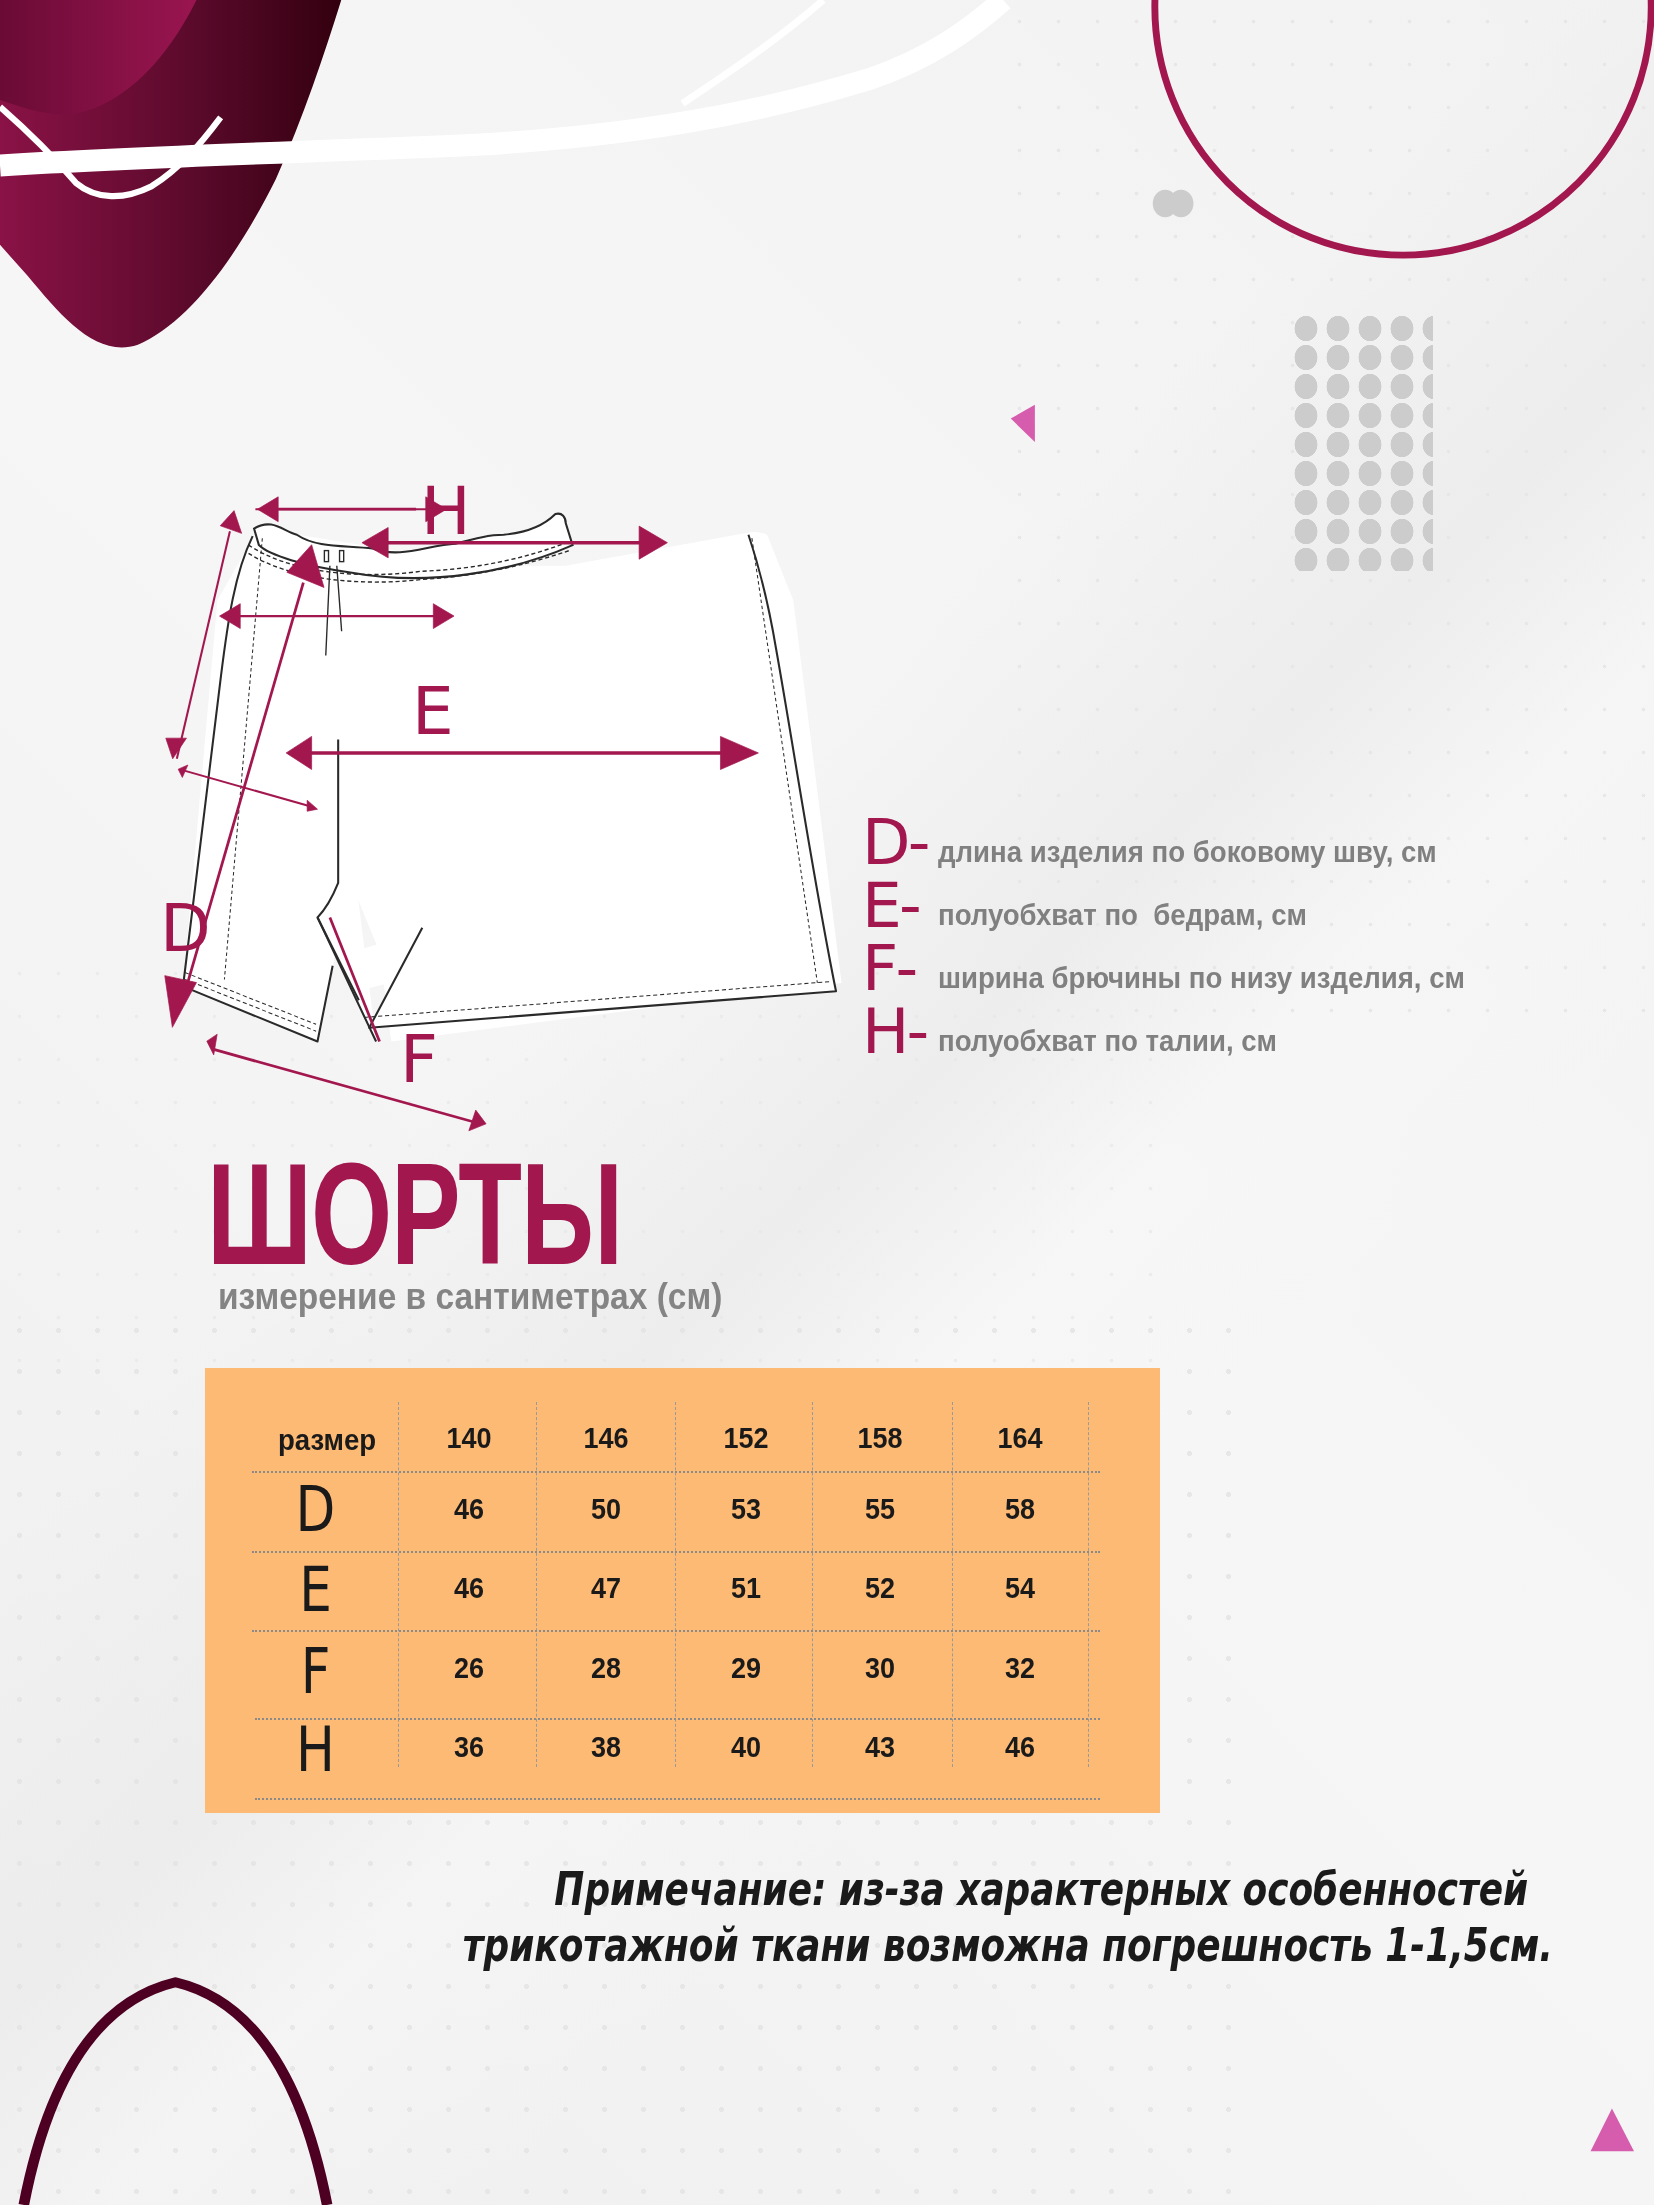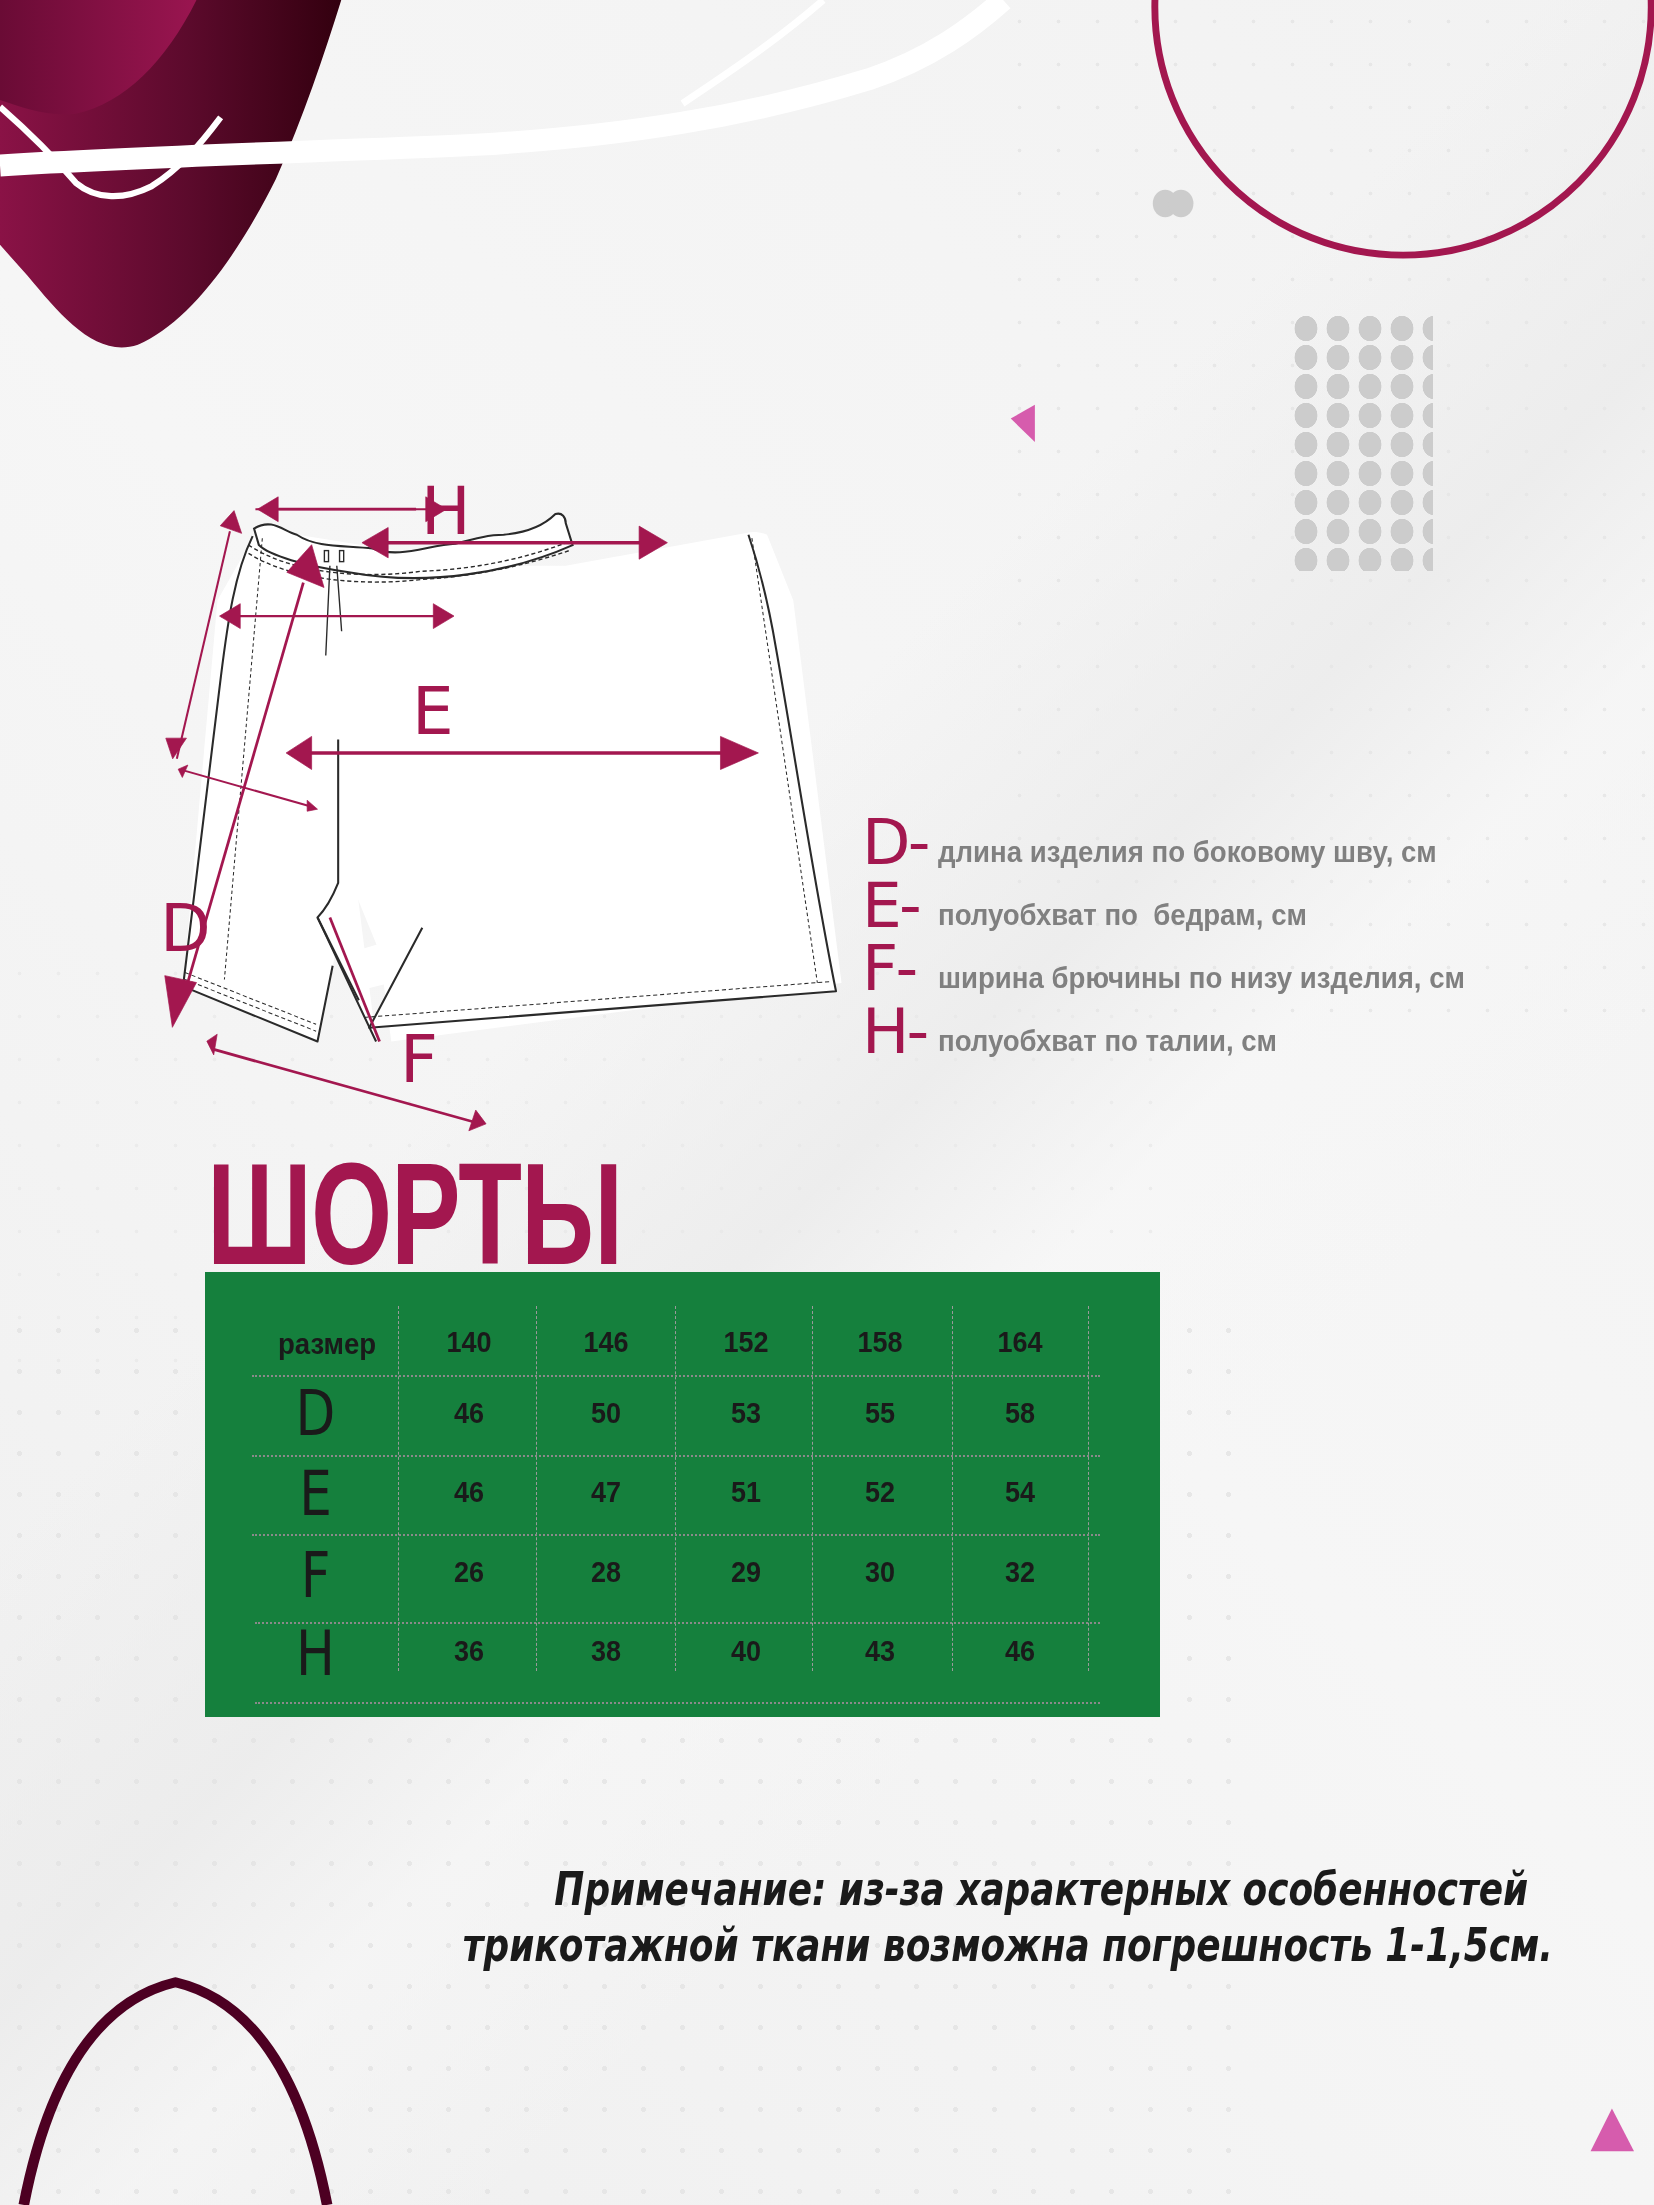--- a/index.html
+++ b/index.html
@@ -49,22 +49,22 @@
     letter-spacing: -1.4px;
   }
   .subtitle {
     position: absolute; left: 218px; top: 1276px;
     color: #848484; font-size: 36px; font-weight: 700;
     transform: scaleX(0.93); transform-origin: left top;
   }
 
   
   .table-panel {
-    position: absolute; left: 205px; top: 1272px; width: 955px; height: 445px;
-    background: #15803d;
+    position: absolute; left: 205px; top: 1368px; width: 955px; height: 445px;
+    background: #fdba74;
   }
   .size-table { position: absolute; left: 0; top: 0; width: 100%; height: 100%; }
   .cell {
     position: absolute; text-align: center; color: #1a1a1a;
     font-weight: 700; font-size: 30px; line-height: 30px;
     transform: scaleX(0.9);
   }
   .header-label {
     position: absolute; color: #1a1a1a; font-weight: 700; font-size: 30px; line-height: 30px;
     transform: scaleX(0.92); transform-origin: left top;

